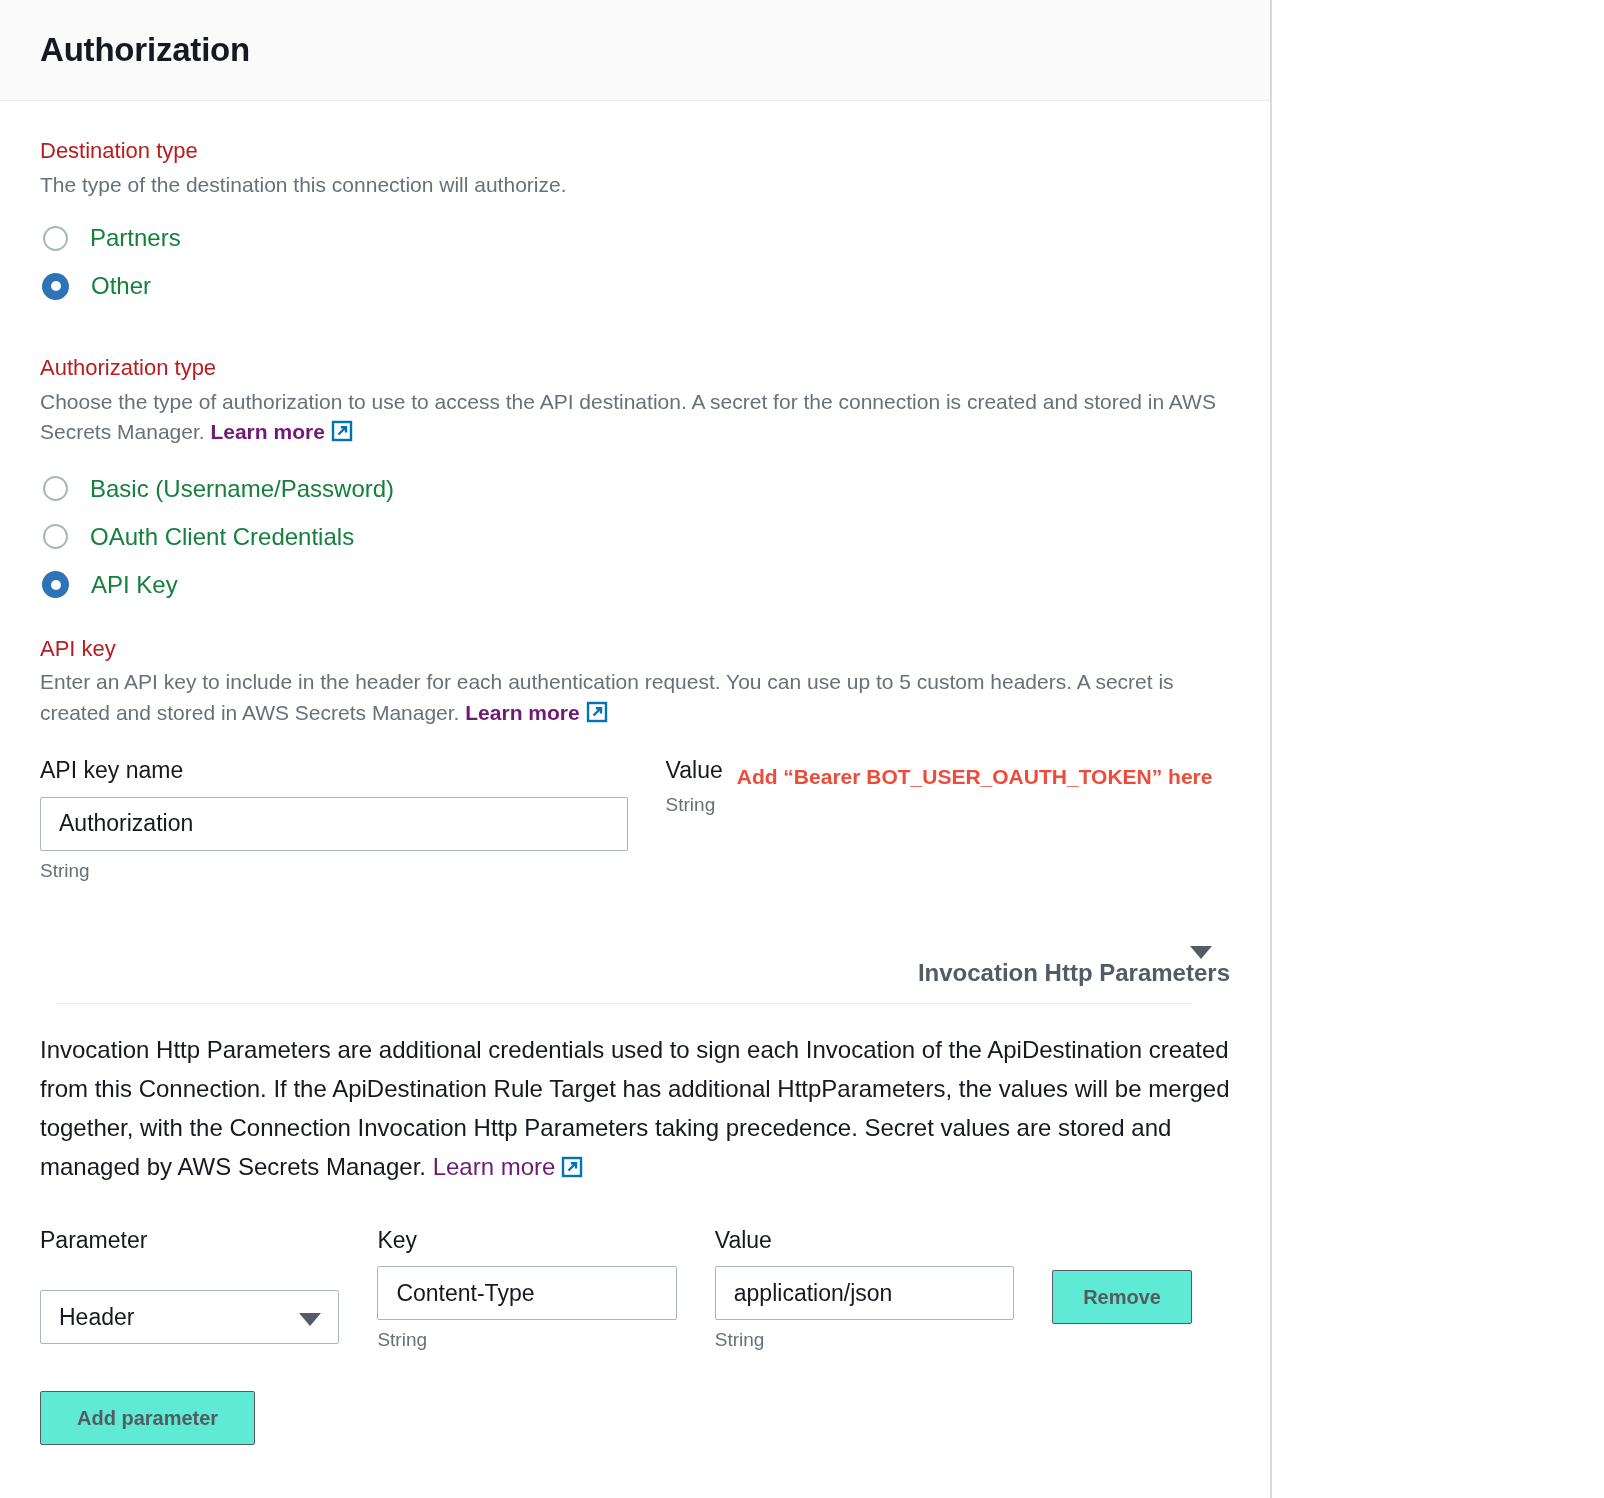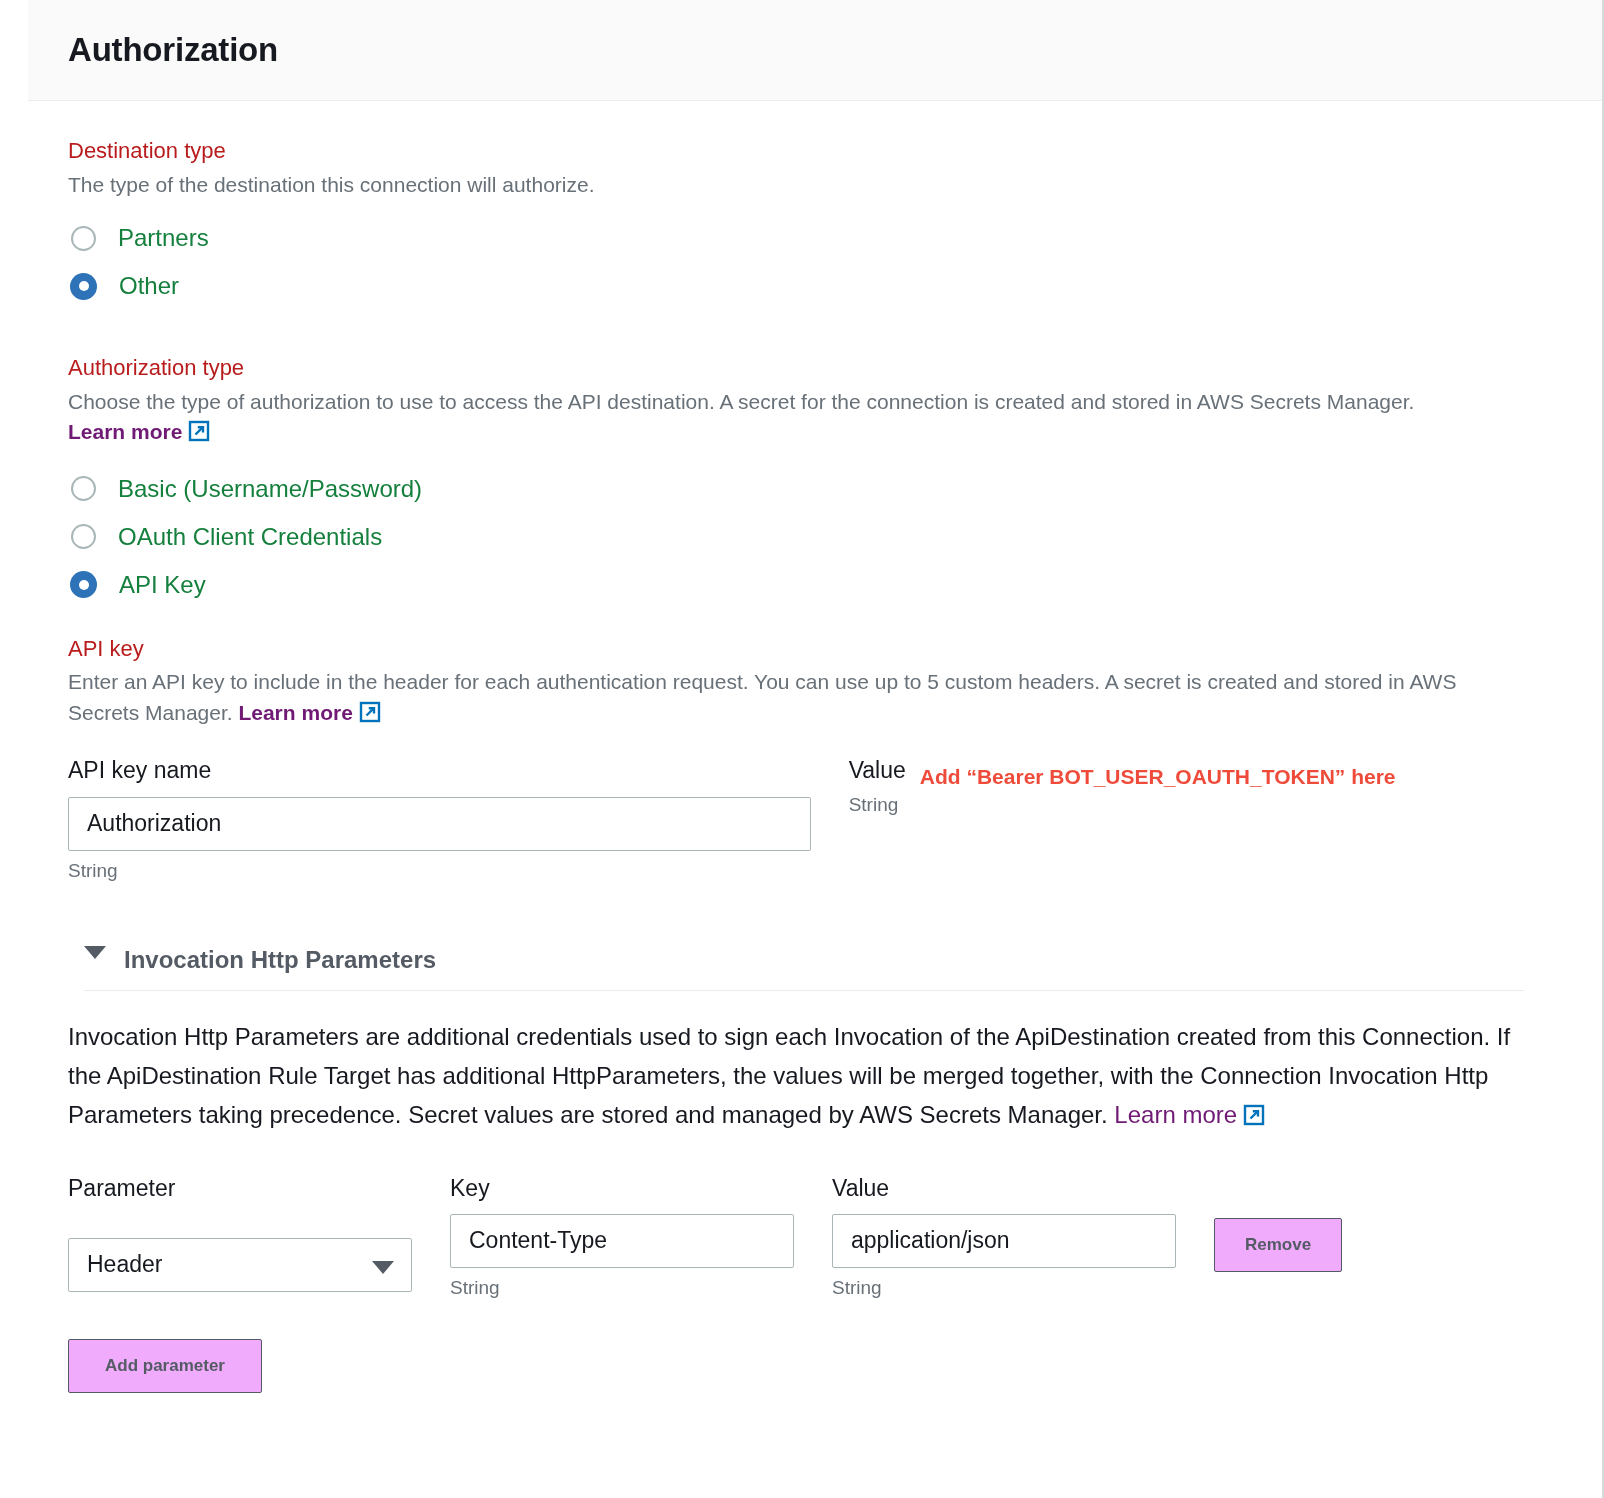--- a/index.html
+++ b/index.html
@@ -10,26 +10,25 @@
   }
   body {
     width: 1604px;
     height: 1498px;
     font-family: "Liberation Sans", sans-serif;
     color: #16191f;
     overflow: hidden;
   }
 
   .card {
-    width: 1604px;
+    width: 1272px;
     height: 1498px;
     background: #ffffff;
     border-right: 2px solid #d5dbdb;
     position: relative;
-    padding-left: 28px;
   }
 
   
   .card-header {
     height: 101px;
     background: #fafafa;
     border-bottom: 1px solid #eaeded;
     display: flex;
     align-items: center;
     padding: 0 40px;
@@ -173,23 +172,24 @@
     top: 6px;
     white-space: nowrap;
   }
 
   
   .expandable {
     margin-top: 64px;
   }
   .expandable-head {
     display: flex;
-    align-items: flex-start;
+    align-items: flex-end;
     padding-left: 16px;
     cursor: pointer;
+    flex-direction: column;
   }
   .caret {
     width: 0; height: 0;
     border-left: 11px solid transparent;
     border-right: 11px solid transparent;
     border-top: 13px solid #545b64;
     margin-right: 18px;
   }
   .expandable-title {
     font-size: 24px;
@@ -252,24 +252,24 @@
     margin-top: -4px;
     width: 0; height: 0;
     border-left: 11px solid transparent;
     border-right: 11px solid transparent;
     border-top: 13px solid #545b64;
     pointer-events: none;
   }
 
   .btn {
     font-family: "Liberation Sans", sans-serif;
-    font-size: 17px;
+    font-size: 20px;
     font-weight: bold;
     color: #545b64;
-    background: #f0abfc;
+    background: #5eead4;
     border: 1px solid #545b64;
     border-radius: 2px;
     height: 54px;
     padding: 0 30px;
     cursor: pointer;
     white-space: nowrap;
   }
 
   .add-param-wrap { margin-top: 40px; }
   .btn-add { padding: 0 36px; }

